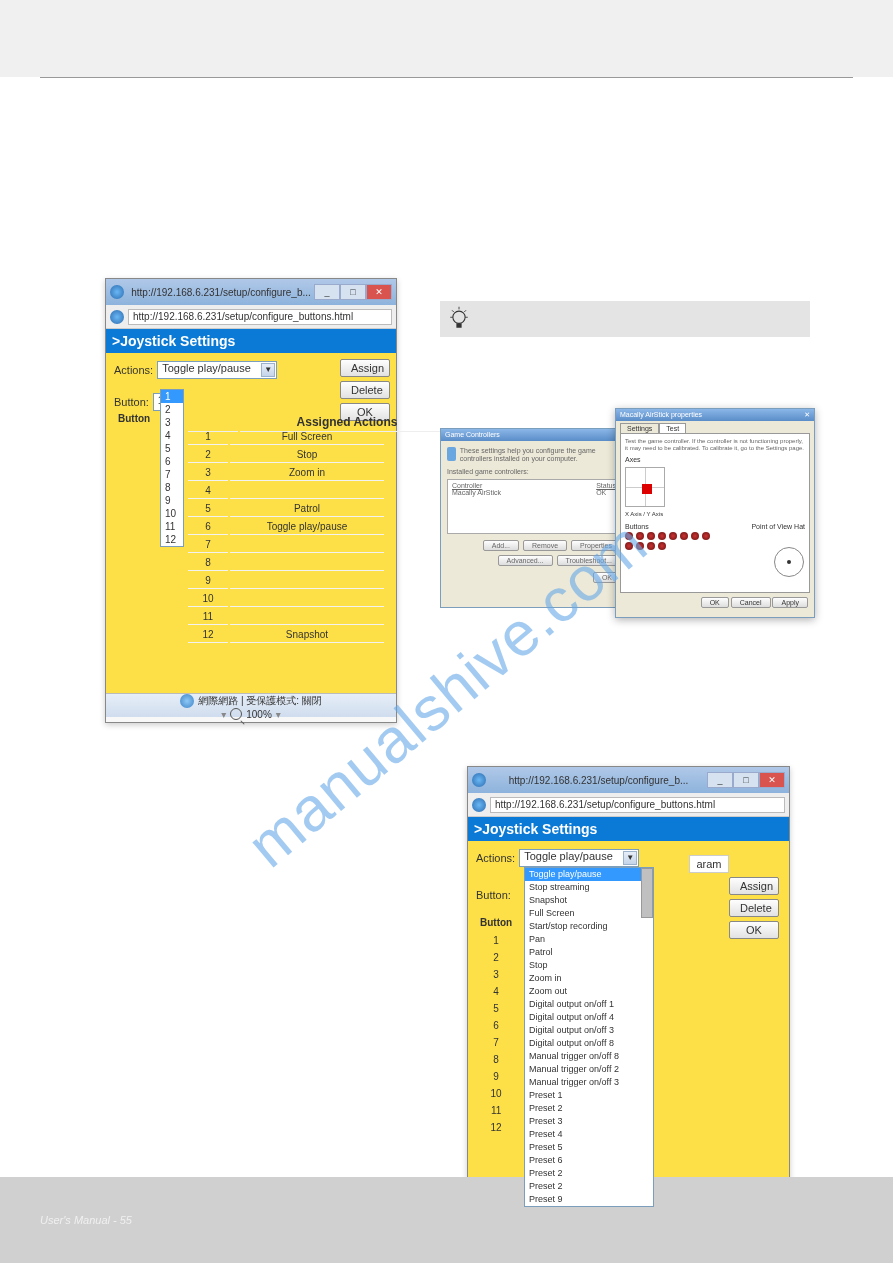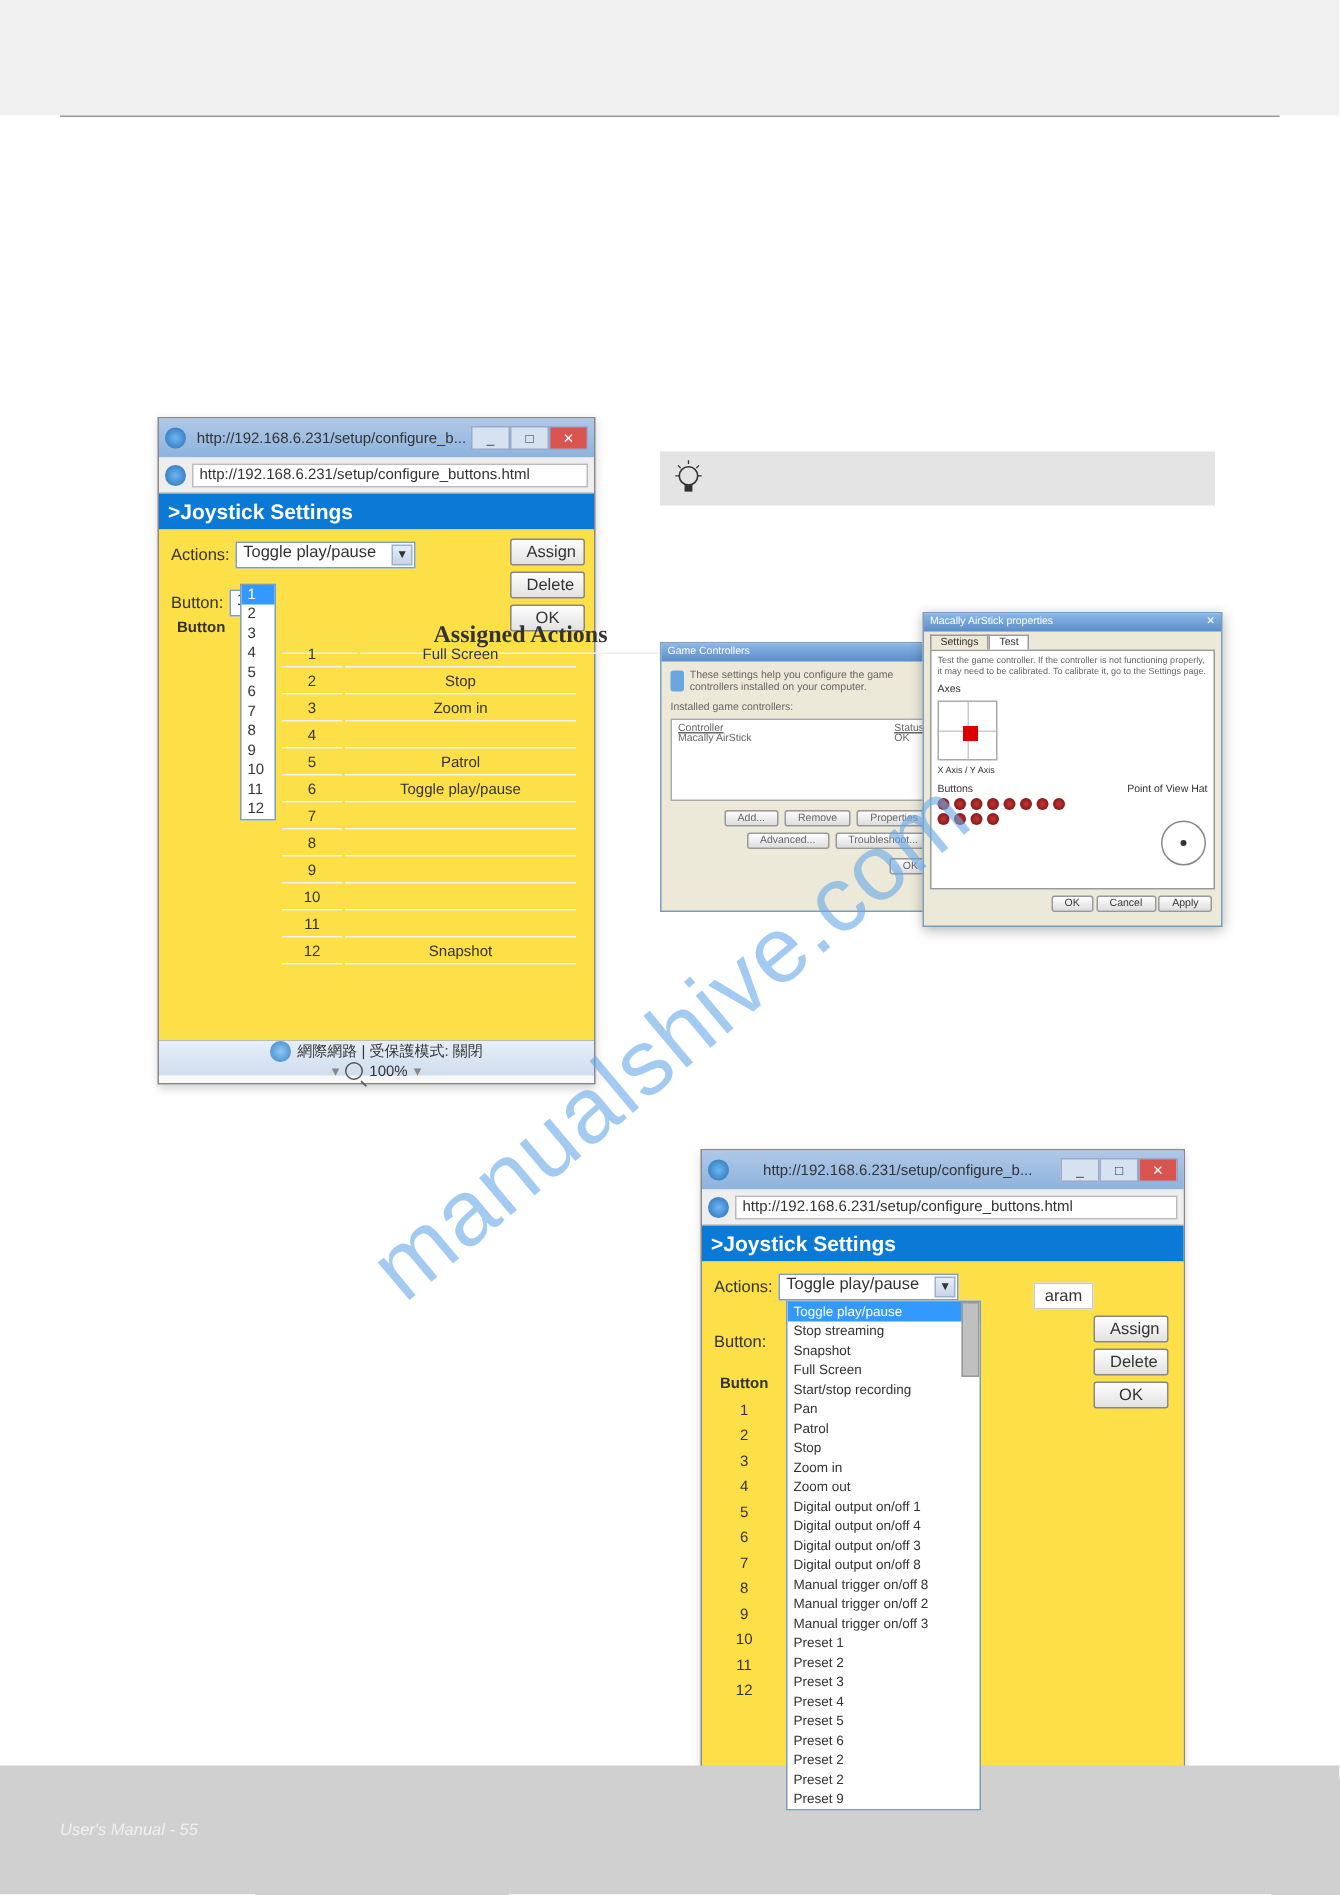--- a/index.html
+++ b/index.html
@@ -30,21 +30,21 @@
   .sel .arrow { position: absolute; right: 1px; top: 1px; width: 14px; height: 14px; background: linear-gradient(#e6eef8,#c5d4e9); border: 1px solid #9bb2cc; font-size: 8px; text-align: center; line-height: 12px; }
   .btn { background: linear-gradient(#fefefe,#e2e2e2); border: 1px solid #888; border-radius: 2px; padding: 2px 10px; font-size: 11px; display: inline-block; }
   .btn-col { position: absolute; right: 6px; top: 6px; display: flex; flex-direction: column; gap: 4px; justify-content: center; }
   .btn-col .btn { width: 50px; text-align: center; }
   
   .num-drop { position: absolute; left: 54px; top: 36px; width: 24px; background: #fff; border: 1px solid #7b9ebd; z-index: 10; }
   .num-drop .hi { background: #3399ff; color: #fff; }
   .num-drop div { padding: 0 4px; font-size: 10px; line-height: 13px; }
   
   .tbl { position: absolute; left: 6px; top: 60px; width: 270px; }
-  .tbl th { font-size: 16px; font-weight: bold; text-align: left; padding: 2px 6px; border-bottom: 1px solid #eee; font-family: Liberation Serif, serif; }
+  .tbl th { font-size: 12px; font-weight: bold; text-align: left; padding: 2px 6px; border-bottom: 1px solid #eee; }
   .tbl td { font-size: 10px; padding: 2px 6px; text-align: center; border-bottom: 1px solid #f2f2f2; }
   .tbl td.btnnum { text-align: center; width: 40px; }
   
   .statusbar { height: 24px; background: linear-gradient(#e6eef8,#d0ddee); border-top: 1px solid #bbb; display: flex; align-items: center; padding: 0 6px; font-size: 10px; justify-content: space-between; flex-direction: column; }
   .statusbar .globe { width: 14px; height: 14px; border-radius: 50%; background: radial-gradient(#8ec9f7,#3b82c4); margin-right: 4px; }
   .zoom { display: flex; align-items: center; gap: 4px; }
   .mag { width: 12px; height: 12px; border: 1px solid #555; border-radius: 50%; position: relative; }
   .mag::after { content: ''; position: absolute; right: -4px; bottom: -4px; width: 5px; height: 1px; background: #555; transform: rotate(45deg); }
   
   

